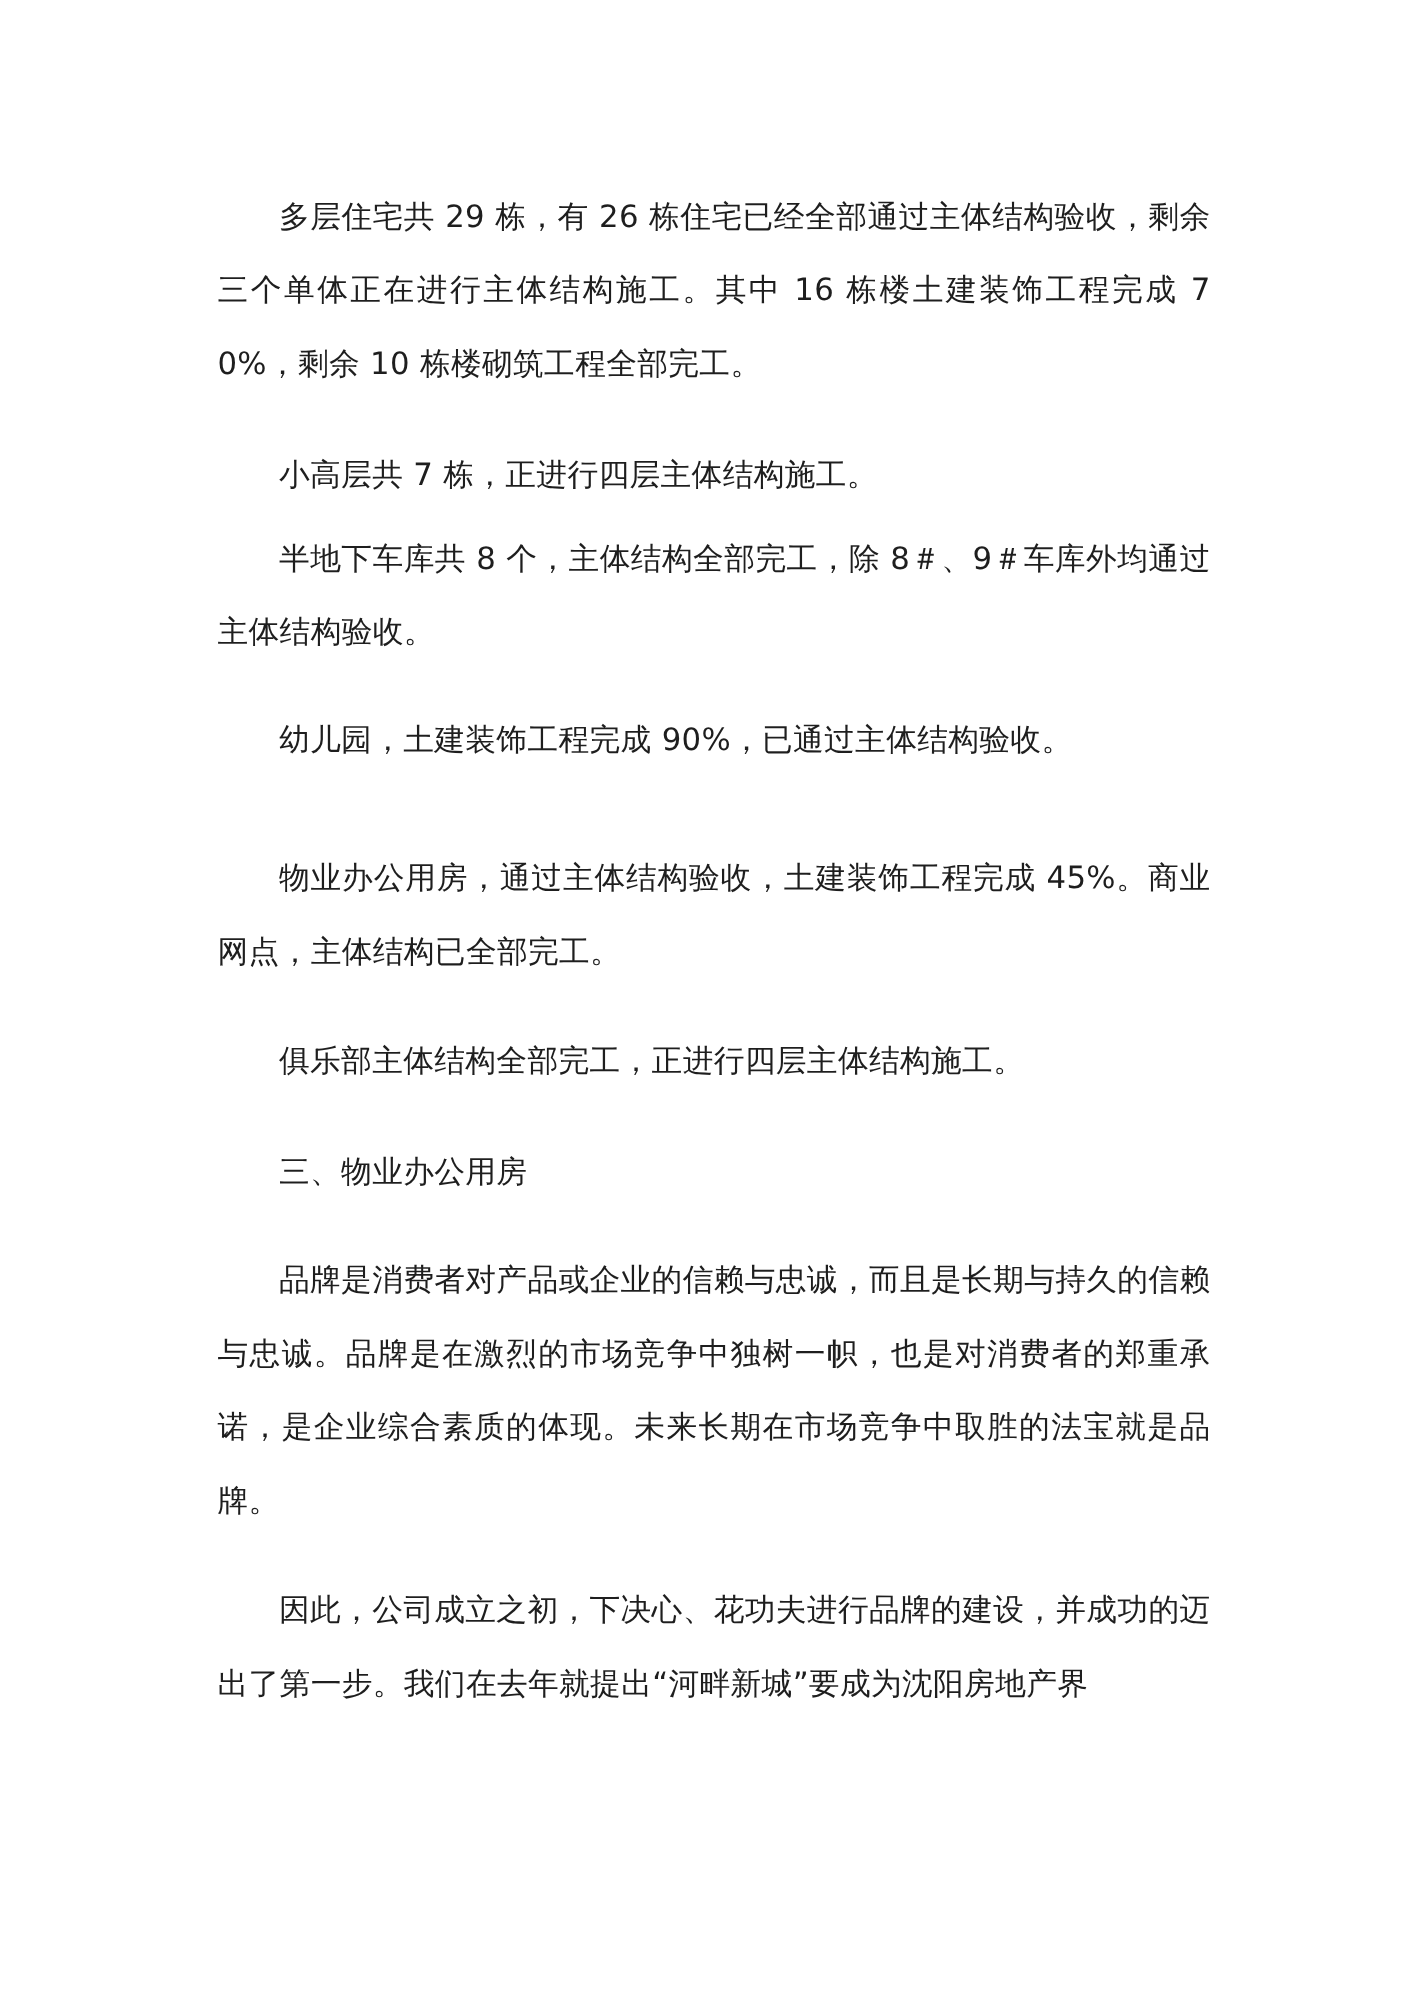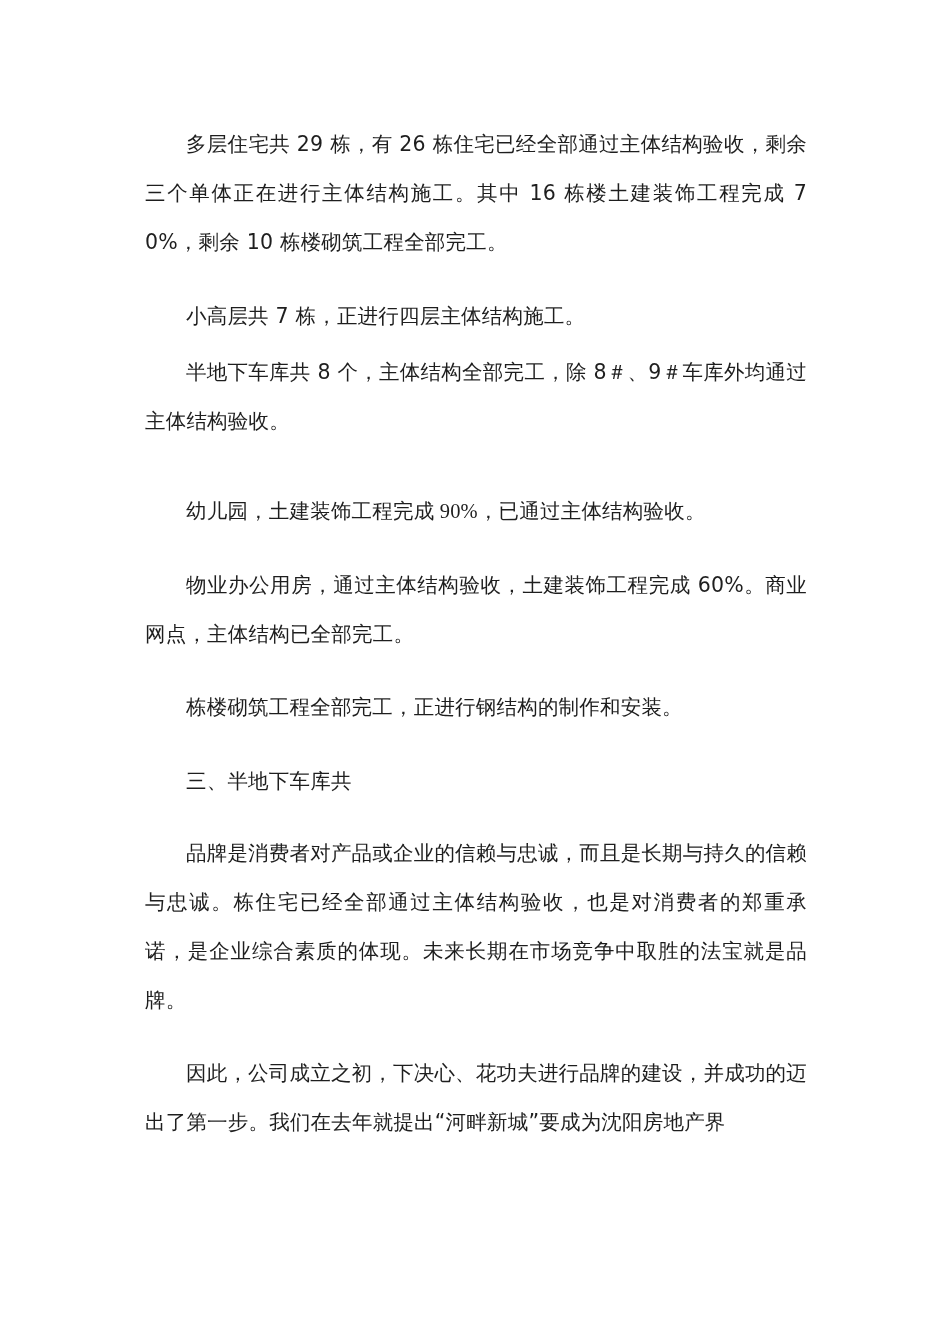--- a/index.html
+++ b/index.html
@@ -36,36 +36,36 @@
       text-indent: 41px;
       text-align: justify;
       text-align-last: left;
       letter-spacing: 0.2px;
       word-break: break-all;
       color: #1e1e1e;
     }
     .p1 { position: absolute; top: 0px; }
     .p2 { position: absolute; top: 172px; }
     .p3 { position: absolute; top: 228px; }
-    .p4 { position: absolute; top: 367px; font-family: Liberation Serif, serif; }
+    .p4 { position: absolute; top: 349px; }
     .p5 { position: absolute; top: 441px; }
     .p6 { position: absolute; top: 563px; }
     .p7 { position: absolute; top: 637px; }
     .p8 { position: absolute; top: 709px; }
     .p9 { position: absolute; top: 929px; }
     .para { width: 662px; }
   </style>
 </head>
 <body>
 
 <div class="page">
   <div class="content">
     <p class="para p1">多层住宅共 29 栋，有 26 栋住宅已经全部通过主体结构验收，剩余三个单体正在进行主体结构施工。其中 16 栋楼土建装饰工程完成 70%，剩余 10 栋楼砌筑工程全部完工。</p>
     <p class="para p2">小高层共 7 栋，正进行四层主体结构施工。</p>
     <p class="para p3">半地下车库共 8 个，主体结构全部完工，除 8＃、9＃车库外均通过主体结构验收。</p>
     <p class="para p4">幼儿园，土建装饰工程完成 90%，已通过主体结构验收。</p>
-    <p class="para p5">物业办公用房，通过主体结构验收，土建装饰工程完成 60%。商业网点，主体结构已全部完工。</p>
-    <p class="para p6">栋楼砌筑工程全部完工，正进行钢结构的制作和安装。</p>
-    <p class="para p7">三、半地下车库共</p>
-    <p class="para p8">品牌是消费者对产品或企业的信赖与忠诚，而且是长期与持久的信赖与忠诚。栋住宅已经全部通过主体结构验收，也是对消费者的郑重承诺，是企业综合素质的体现。未来长期在市场竞争中取胜的法宝就是品牌。</p>
+    <p class="para p5">物业办公用房，通过主体结构验收，土建装饰工程完成 45%。商业网点，主体结构已全部完工。</p>
+    <p class="para p6">俱乐部主体结构全部完工，正进行四层主体结构施工。</p>
+    <p class="para p7">三、物业办公用房</p>
+    <p class="para p8">品牌是消费者对产品或企业的信赖与忠诚，而且是长期与持久的信赖与忠诚。品牌是在激烈的市场竞争中独树一帜，也是对消费者的郑重承诺，是企业综合素质的体现。未来长期在市场竞争中取胜的法宝就是品牌。</p>
     <p class="para p9">因此，公司成立之初，下决心、花功夫进行品牌的建设，并成功的迈出了第一步。我们在去年就提出“河畔新城”要成为沈阳房地产界</p>
   </div>
 </div>
 
 </body></html>

